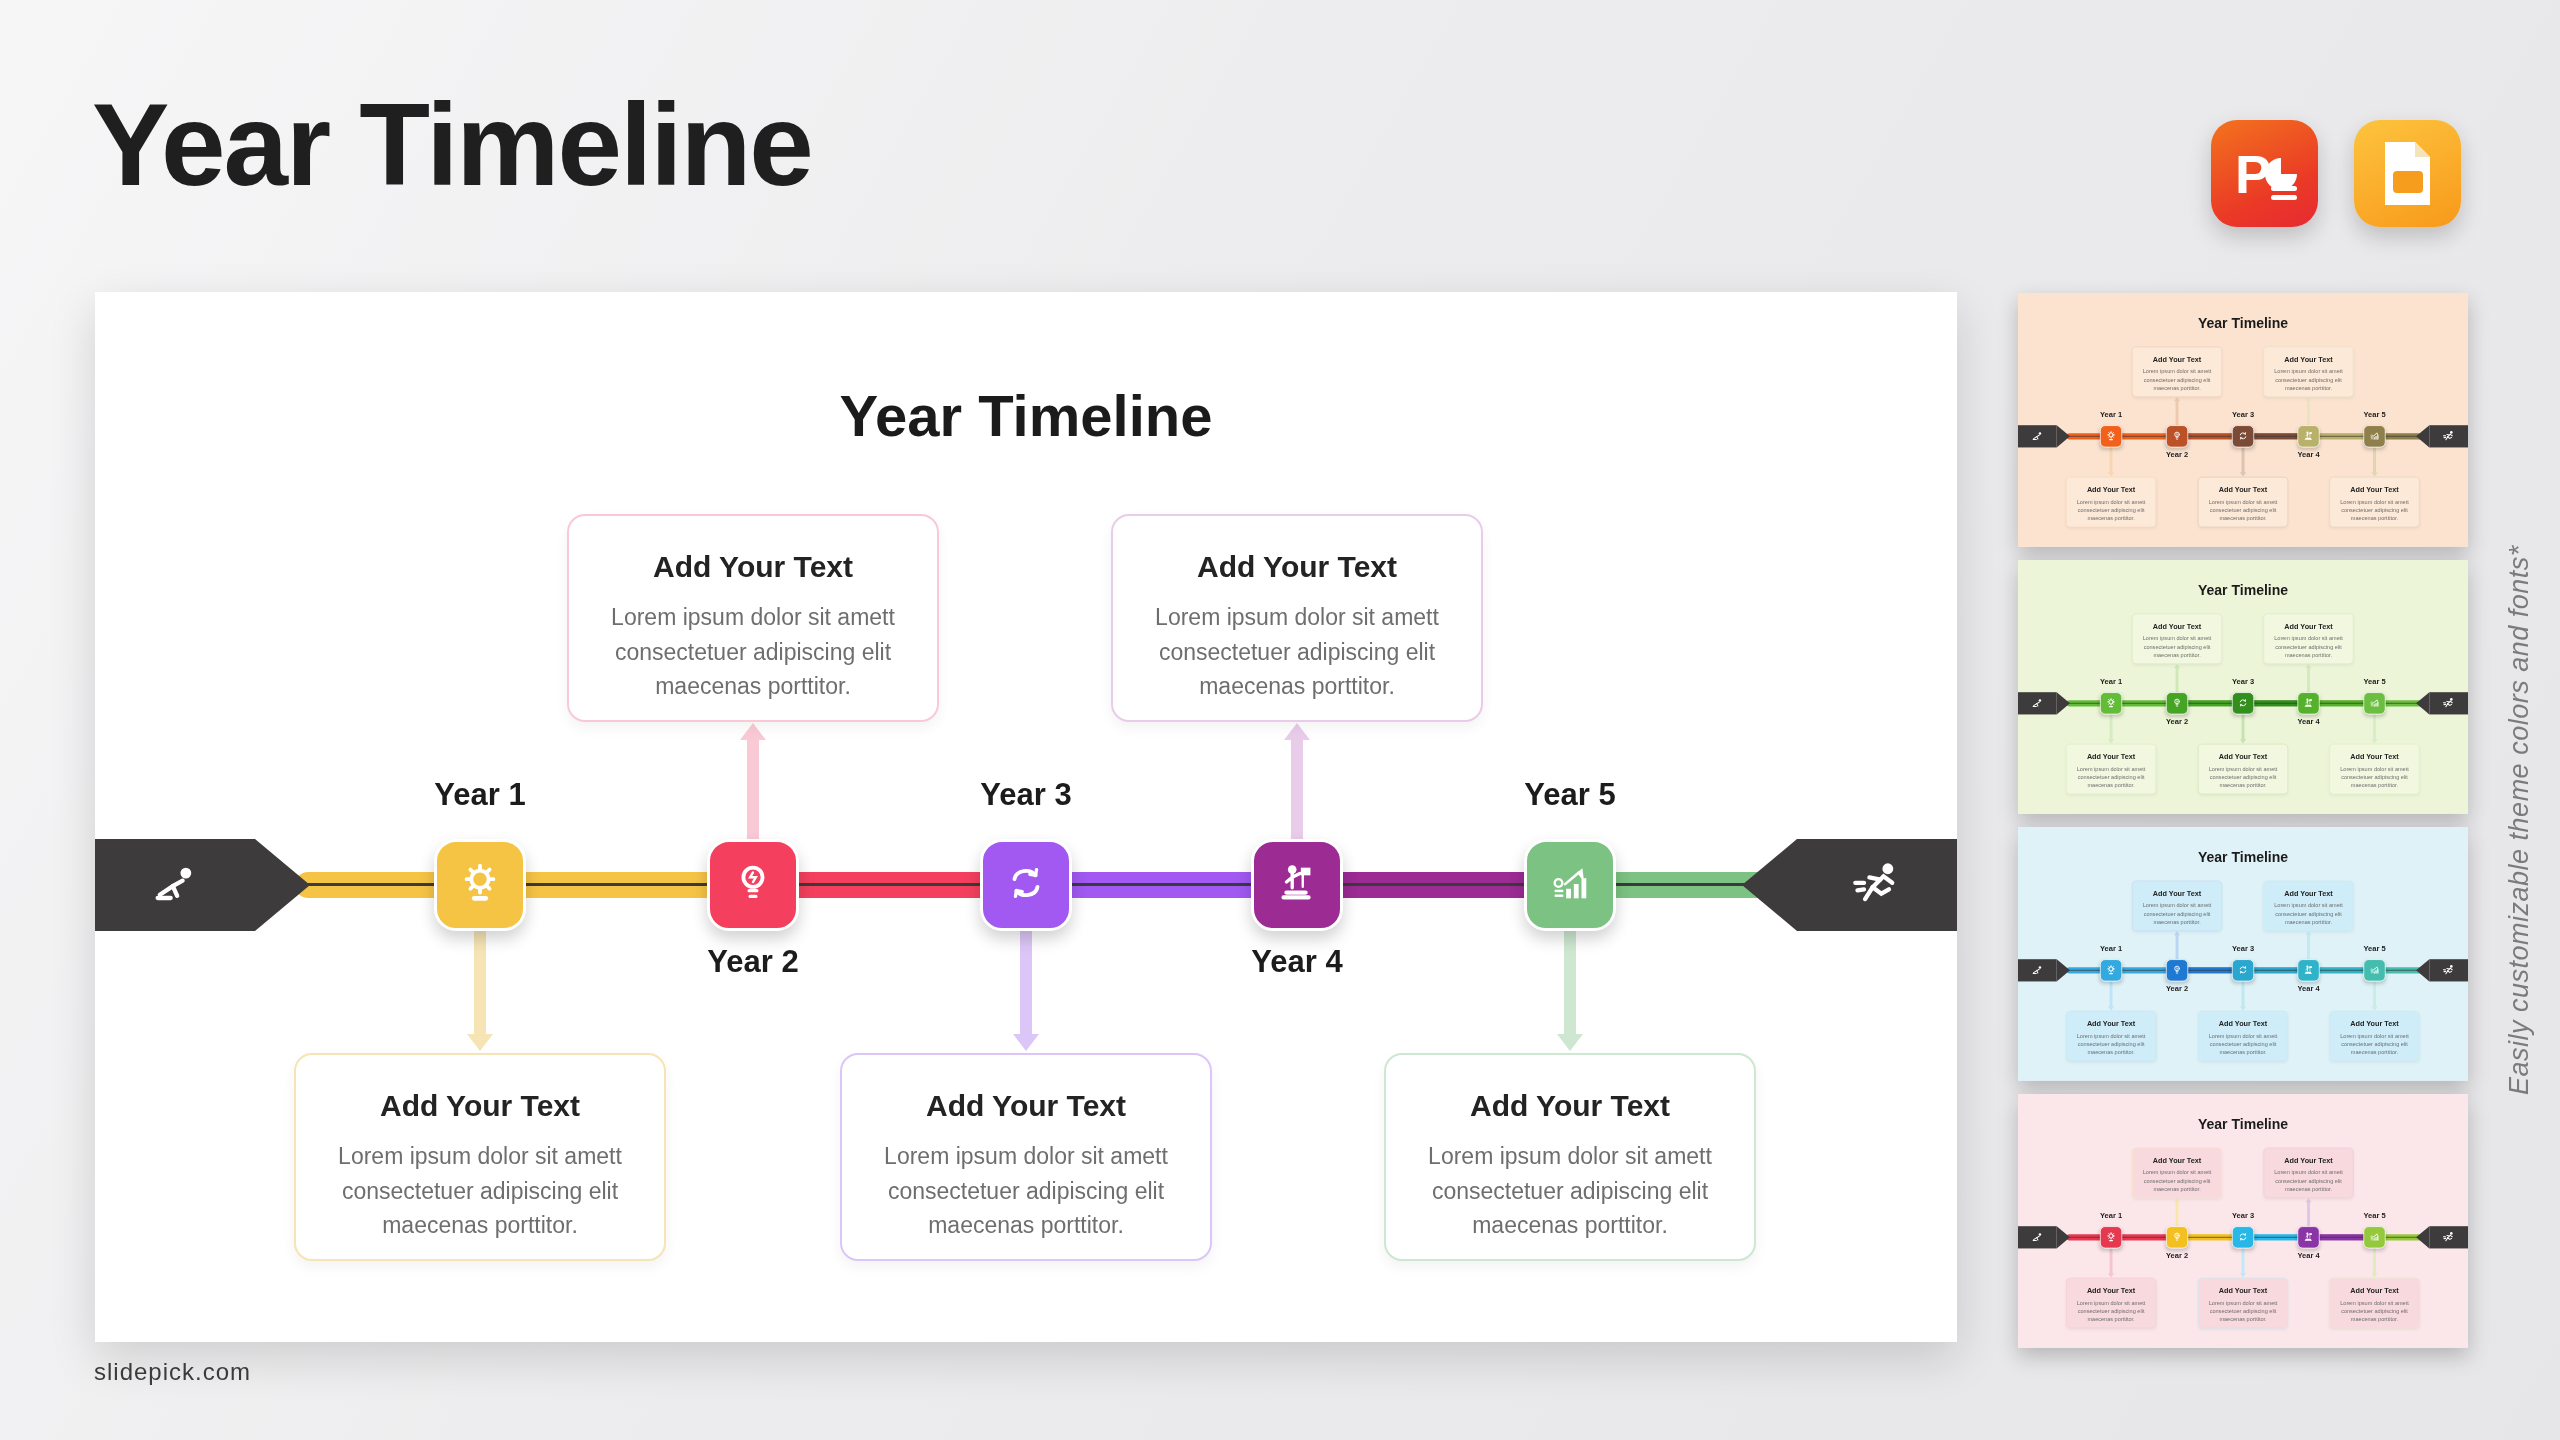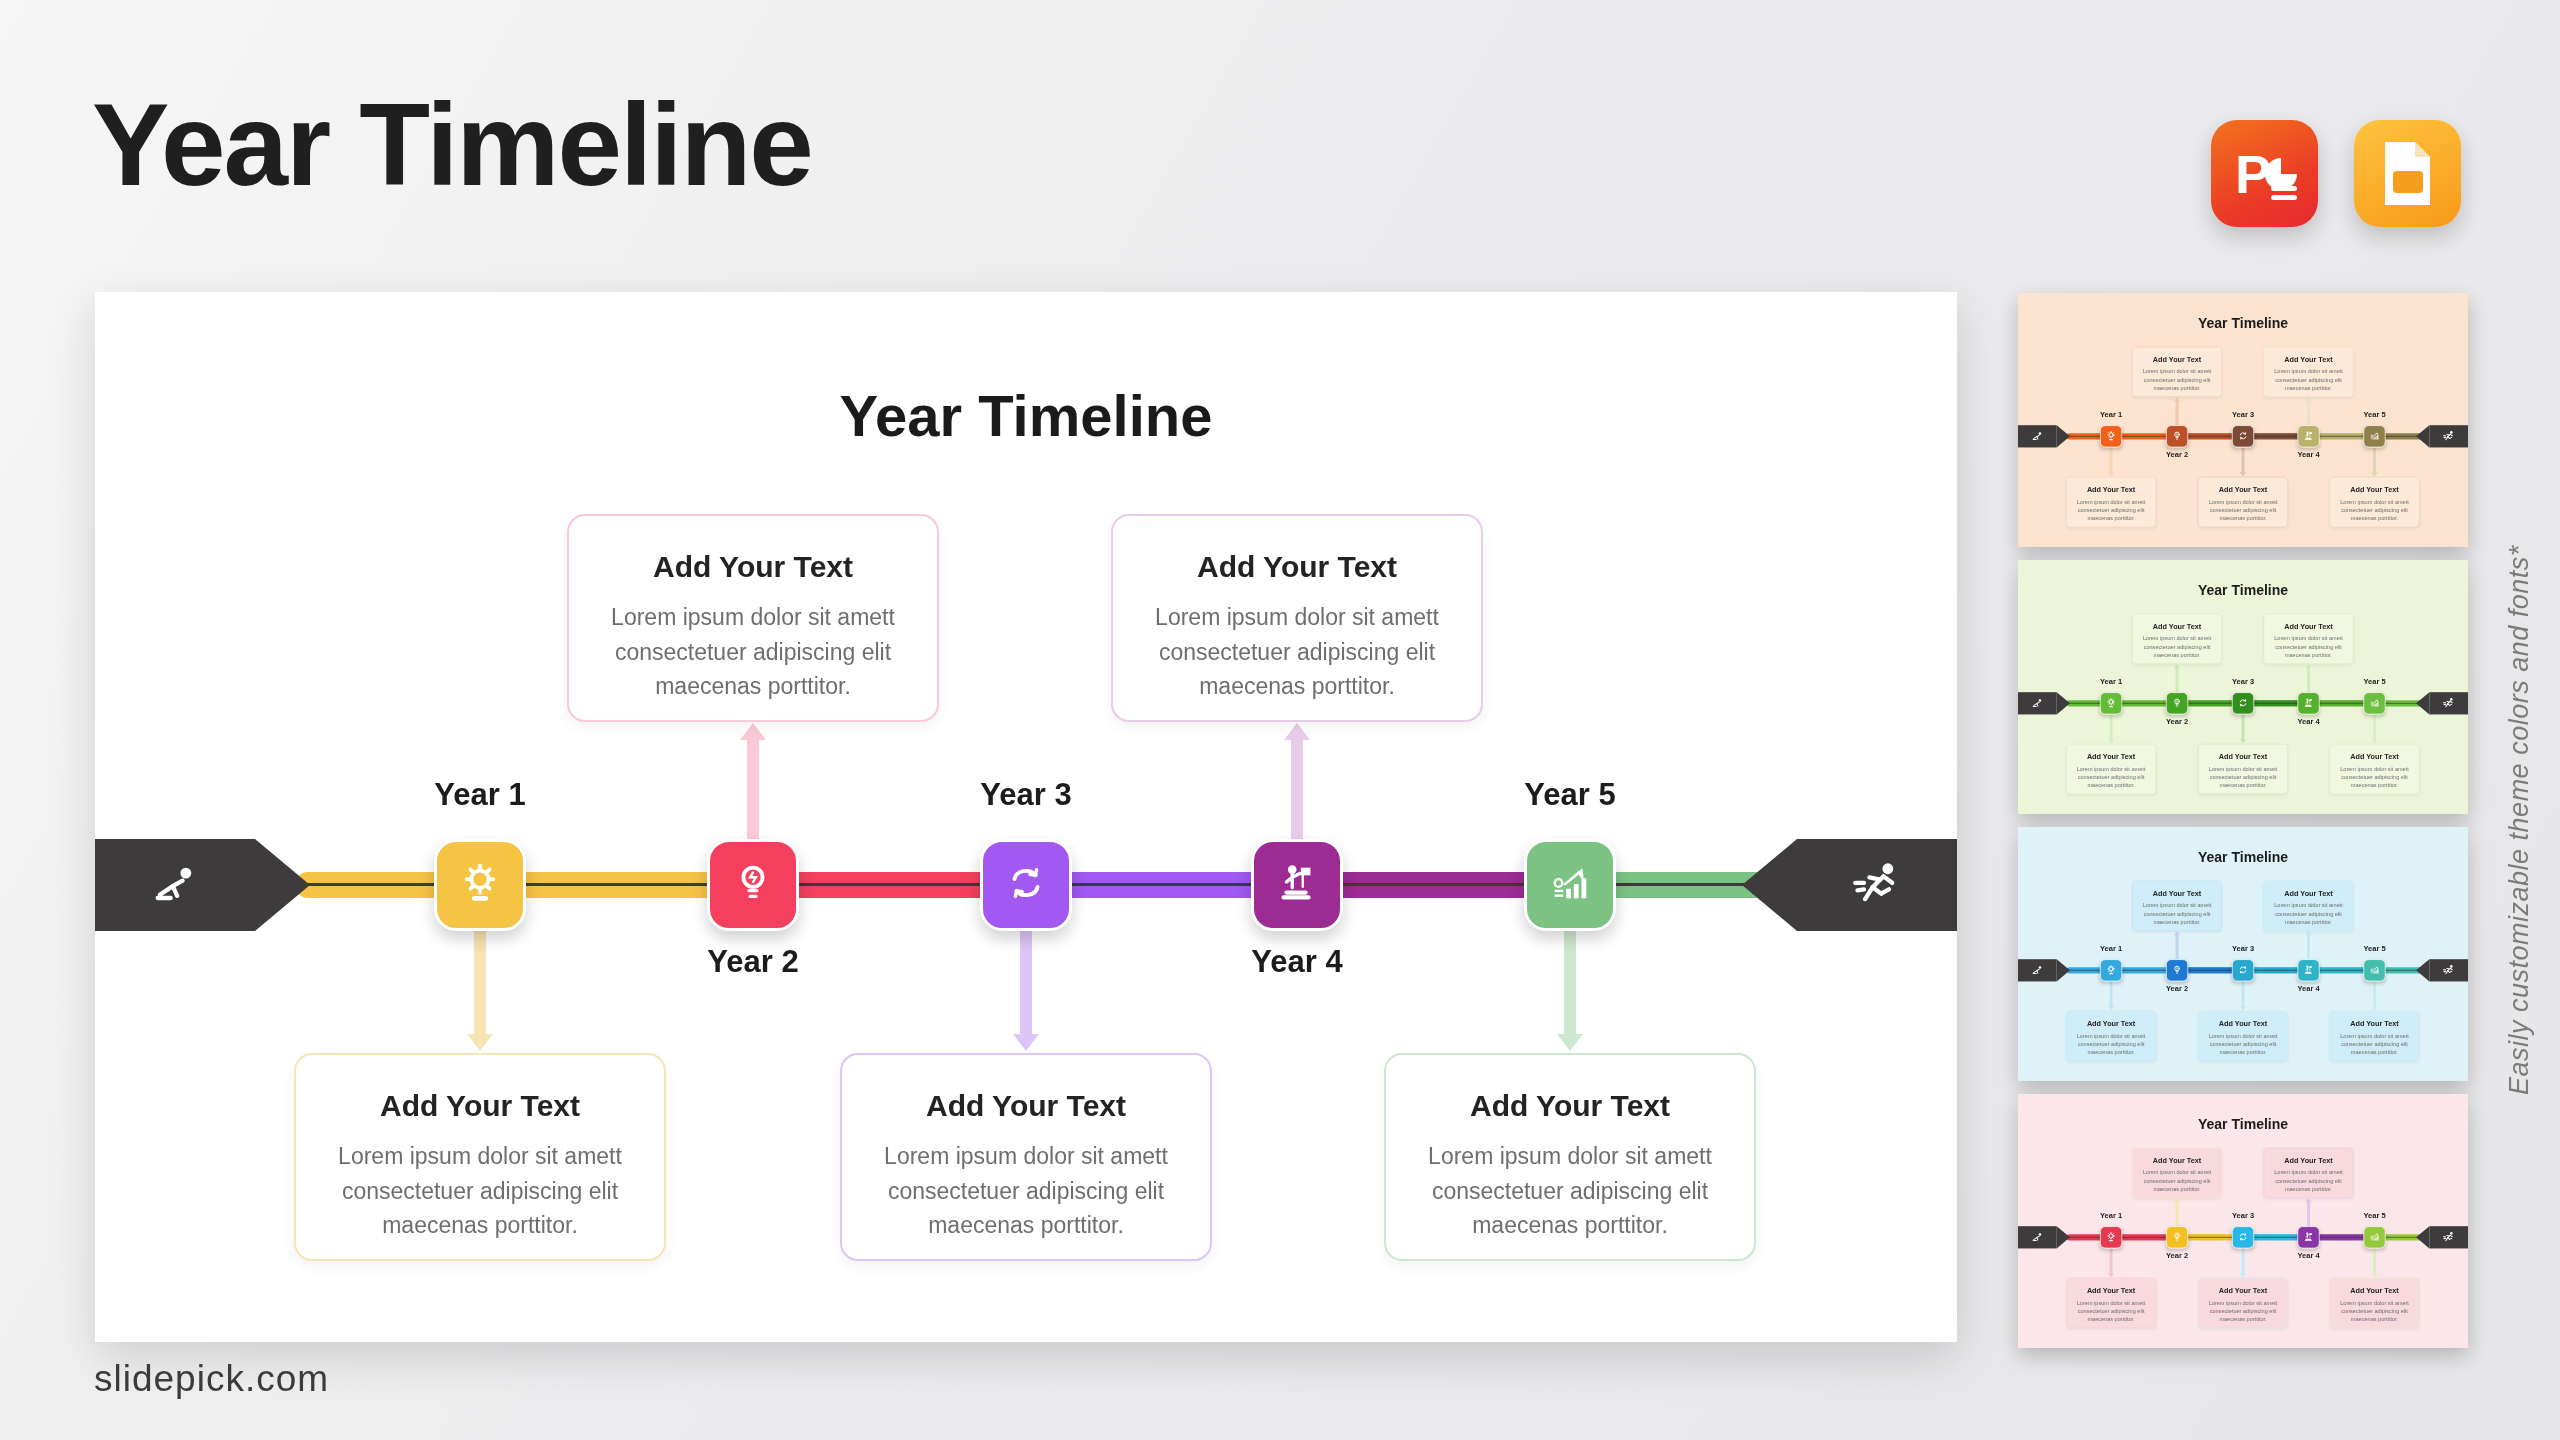--- a/index.html
+++ b/index.html
@@ -16,21 +16,21 @@
   .appicon{position:absolute;top:120px;width:107px;height:107px;border-radius:26px;
     box-shadow:0 10px 22px rgba(0,0,0,.18);cursor:pointer;}
   .appicon.pp{left:2211px;background:linear-gradient(155deg,#F3731E 0%,#EA3A26 65%,#E62A32 100%);}
   .appicon.gs{left:2354px;background:linear-gradient(155deg,#FDC43E 0%,#F8991B 100%);}
   .appicon svg{position:absolute;left:0;top:0;}
   .side-note{
     position:absolute;left:2504px;top:470px;height:700px;
     writing-mode:vertical-rl;transform:rotate(180deg);text-align:center;
     font-style:italic;font-size:27px;color:#7b7b7b;letter-spacing:.5px;
   }
-  .brand{position:absolute;left:94px;top:1358px;font-size:37px;color:#3b3b3b;letter-spacing:1px;}
+  .brand{position:absolute;left:94px;top:1358px;font-size:24px;color:#3b3b3b;letter-spacing:1px;}
 
   
   #main-holder{position:absolute;left:95px;top:292px;width:1862px;height:1050px;
     box-shadow:0 16px 44px rgba(0,0,0,.14);}
   .thumb{position:absolute;left:2018px;width:450px;height:254px;overflow:hidden;
     box-shadow:0 8px 20px rgba(0,0,0,.22);cursor:pointer;}
   .thumb .slide{transform:scale(0.2417);transform-origin:top left;}
   .thumb.t0{top:293px}.thumb.t1{top:560px}.thumb.t2{top:827px}.thumb.t3{top:1094px}
 
   

